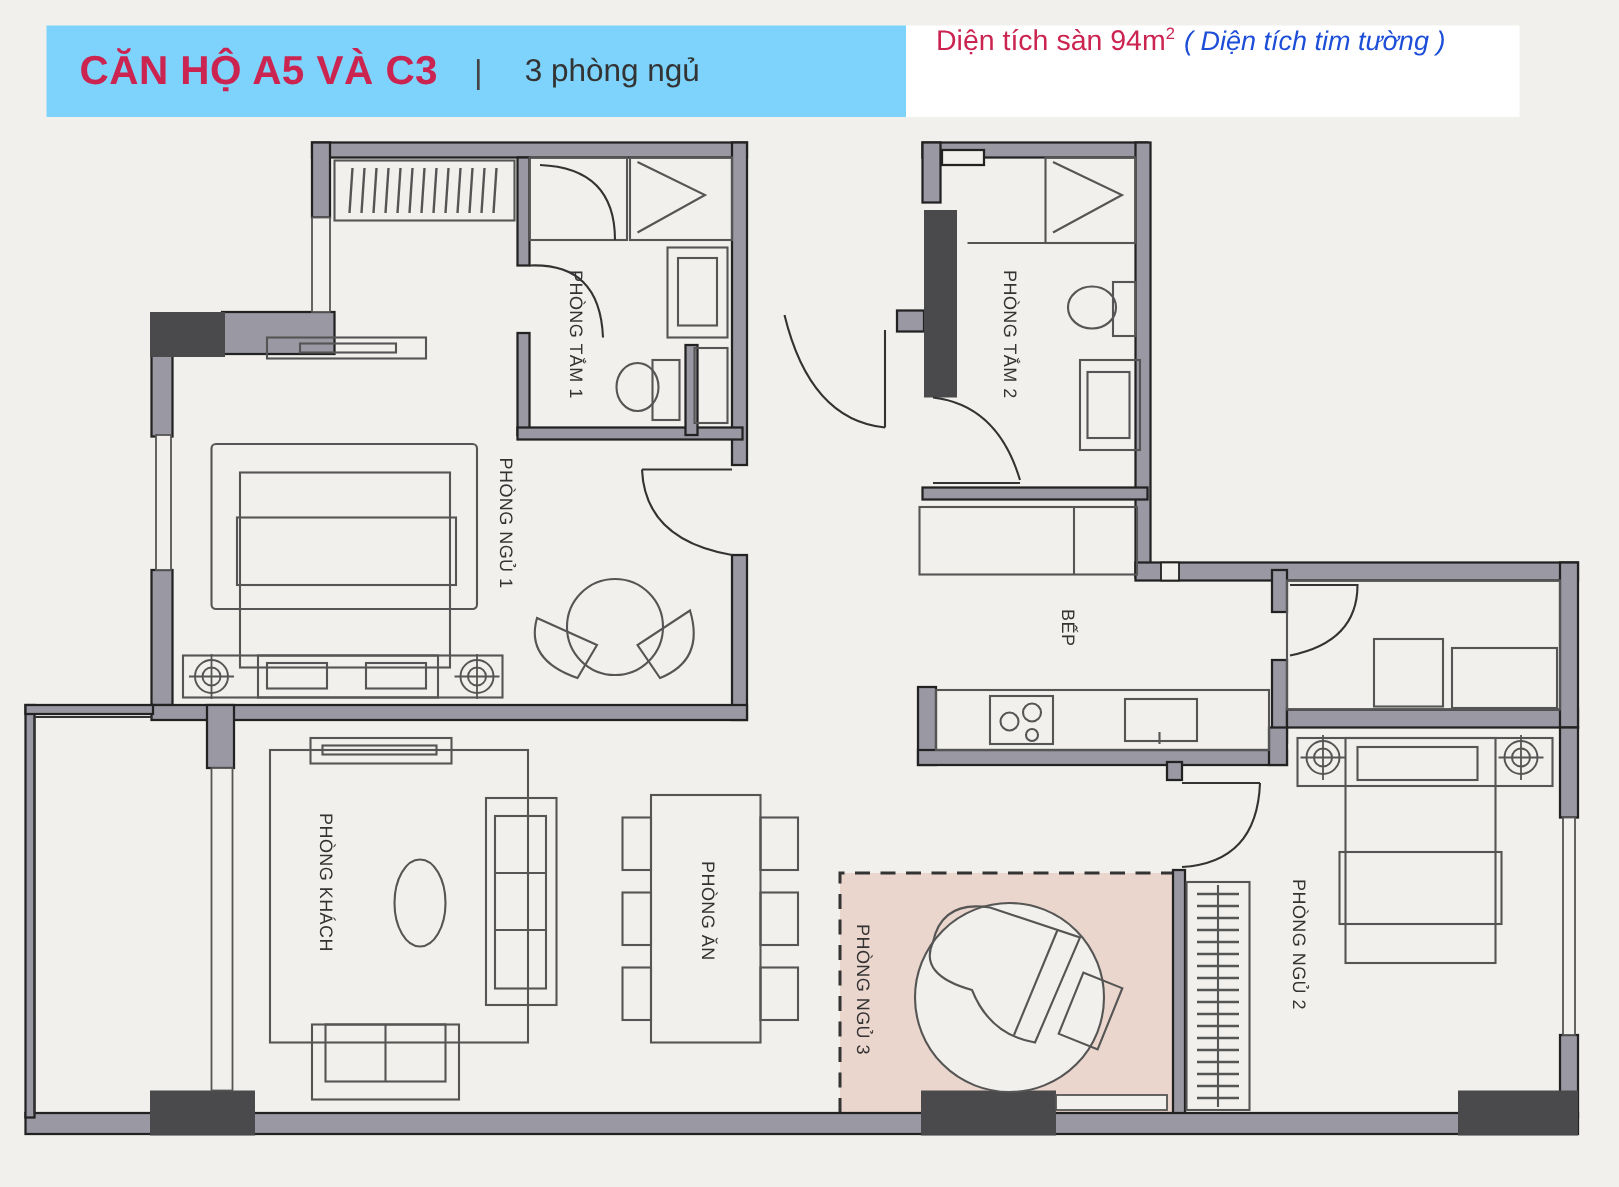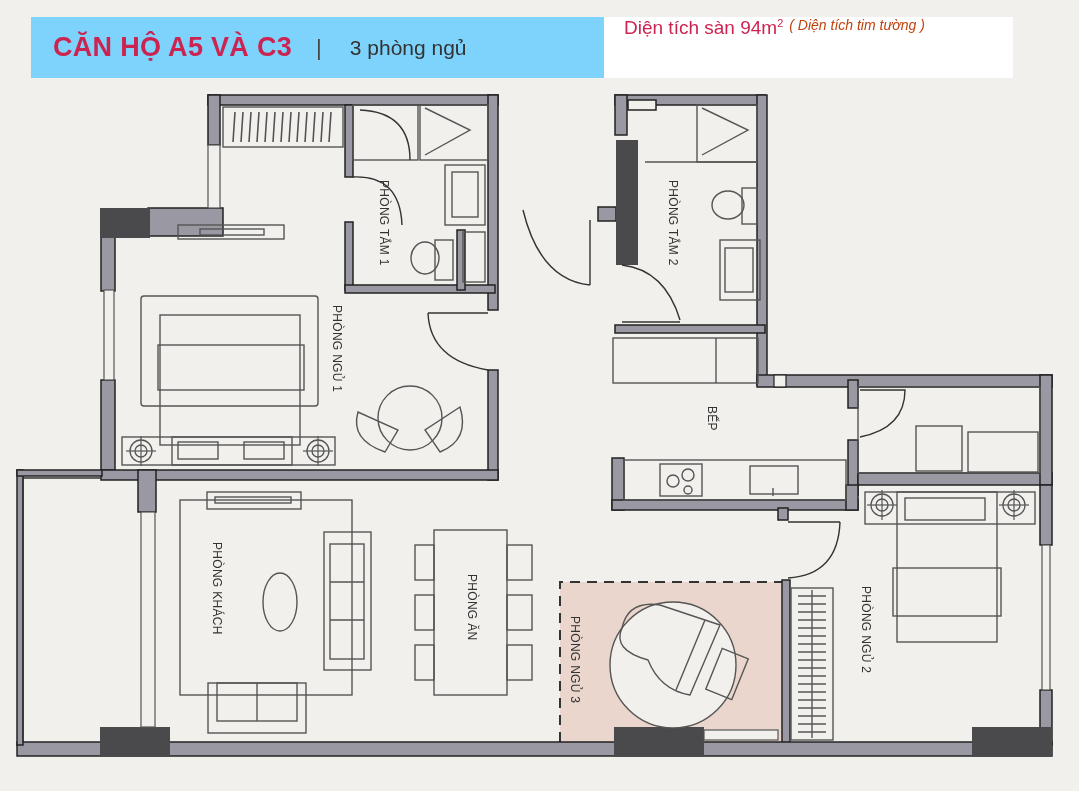--- a/index.html
+++ b/index.html
@@ -21,21 +21,21 @@
     flex: 1; height: 100%; background: #ffffff;
     display: flex; padding-left: 20px; box-sizing: border-box;
   }
   .title {
     color: #cc2451; font-weight: bold; font-size: 27px; letter-spacing: 0.3px;
   }
   .sep { color: #444; font-size: 22px; margin: 0 28px 0 24px; }
   .subtitle { color: #333; font-size: 21px; text-align: center; }
   .area { color: #cc2451; font-size: 19px; }
   .area sup { font-size: 11px; }
-  .area-note { color: #c2410c; font-size: 14px; font-style: italic; margin-left: 6px; }
+  .area-note { color: #1d4ed8; font-size: 18px; font-style: italic; margin-left: 6px; }
   svg.plan { position: absolute; left: 0; top: 0; }
   .room-label {
     font-family: "Liberation Sans", "DejaVu Sans", sans-serif;
     font-size: 12px; fill: #333; letter-spacing: 0.3px;
   }
 </style>
 </head>
 <body>
 
 <div class="header">

